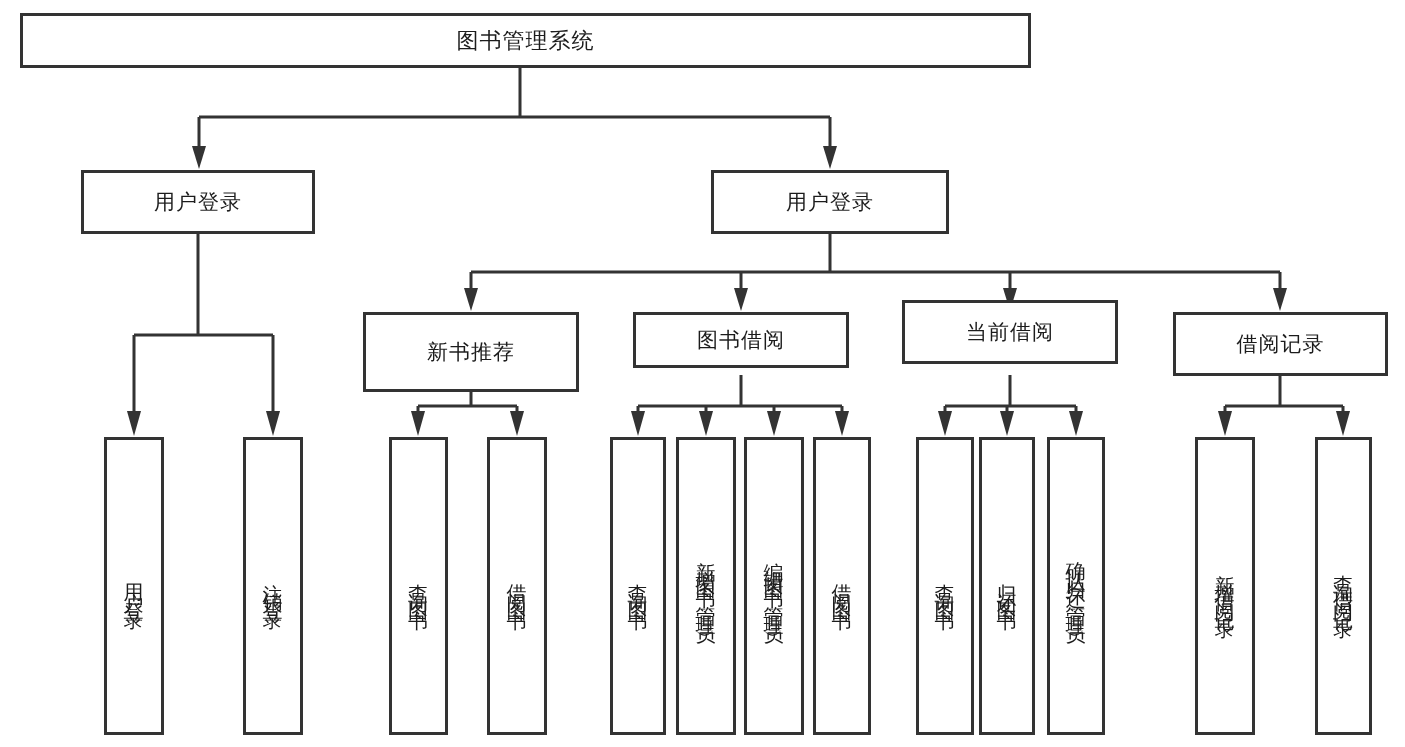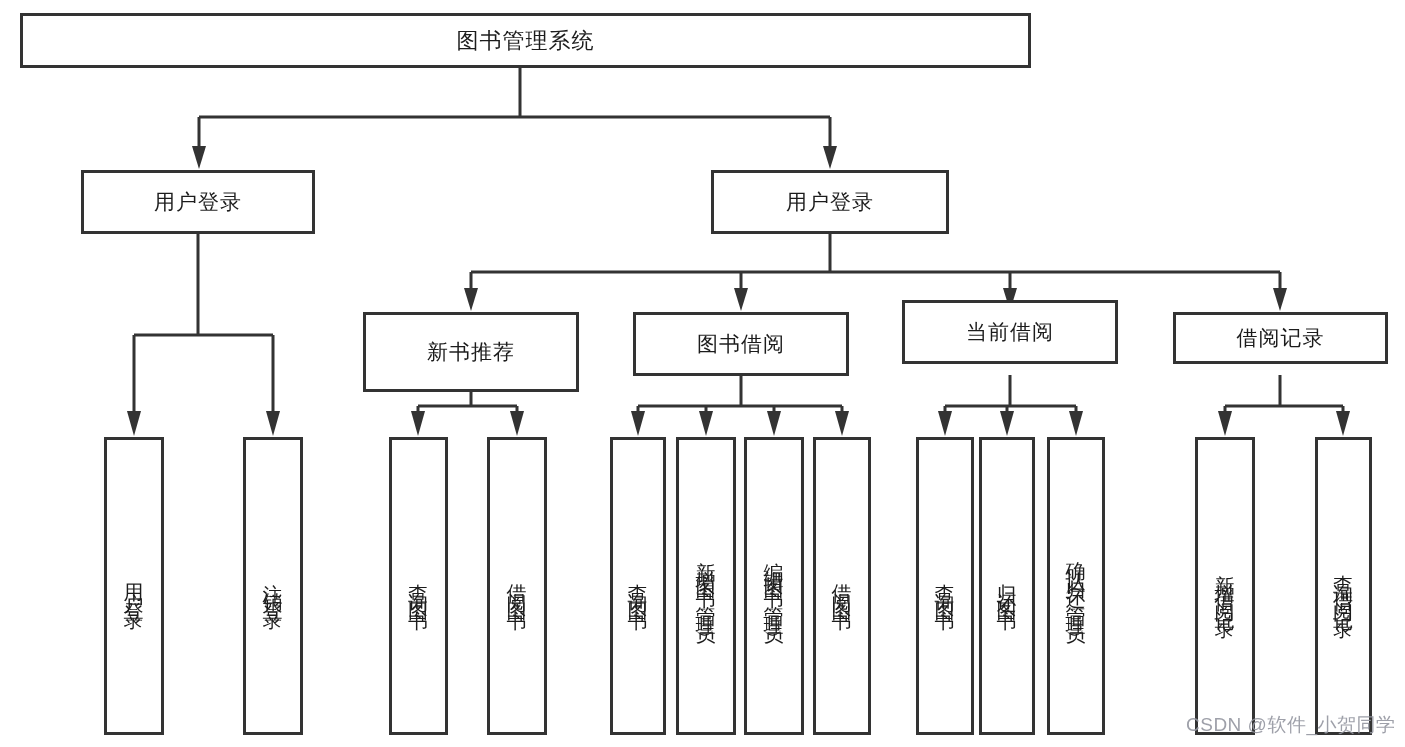--- a/index.html
+++ b/index.html
@@ -109,27 +109,27 @@
   <div class="box" style="left:81px; top:170px; width:234px; height:64px;">
     <span class="h-label">用户登录</span>
   </div>
   <div class="box" style="left:711px; top:170px; width:238px; height:64px;">
     <span class="h-label">用户登录</span>
   </div>
 
   <div class="box" style="left:363px; top:312px; width:216px; height:80px;">
     <span class="h-label">新书推荐</span>
   </div>
-  <div class="box" style="left:633px; top:312px; width:216px; height:64px;text-align:right;">
+  <div class="box" style="left:633px; top:312px; width:216px; height:56px;text-align:right;">
     <span class="h-label">图书借阅</span>
   </div>
   <div class="box" style="left:902px; top:300px; width:216px; height:64px;">
     <span class="h-label">当前借阅</span>
   </div>
-  <div class="box" style="left:1173px; top:312px; width:215px; height:52px;">
+  <div class="box" style="left:1173px; top:312px; width:215px; height:64px;">
     <span class="h-label">借阅记录</span>
   </div>
 
   <div class="box" style="left:104px; top:437px; width:60px; height:298px;">
     <span class="v-label">用户登录</span>
   </div>
   <div class="box" style="left:243px; top:437px; width:60px; height:298px;">
     <span class="v-label">注销登录</span>
   </div>
 
@@ -163,15 +163,14 @@
     <span class="v-label">确认归还（管理员）</span>
   </div>
 
   <div class="box" style="left:1195px; top:437px; width:60px; height:298px;">
     <span class="v-label">新增借阅记录</span>
   </div>
   <div class="box" style="left:1315px; top:437px; width:57px; height:298px;">
     <span class="v-label">查询借阅记录</span>
   </div>
 
-  <div class="watermark">CSDN @软件_小贺同学</div>
 
 </div>
 
 </body></html>

